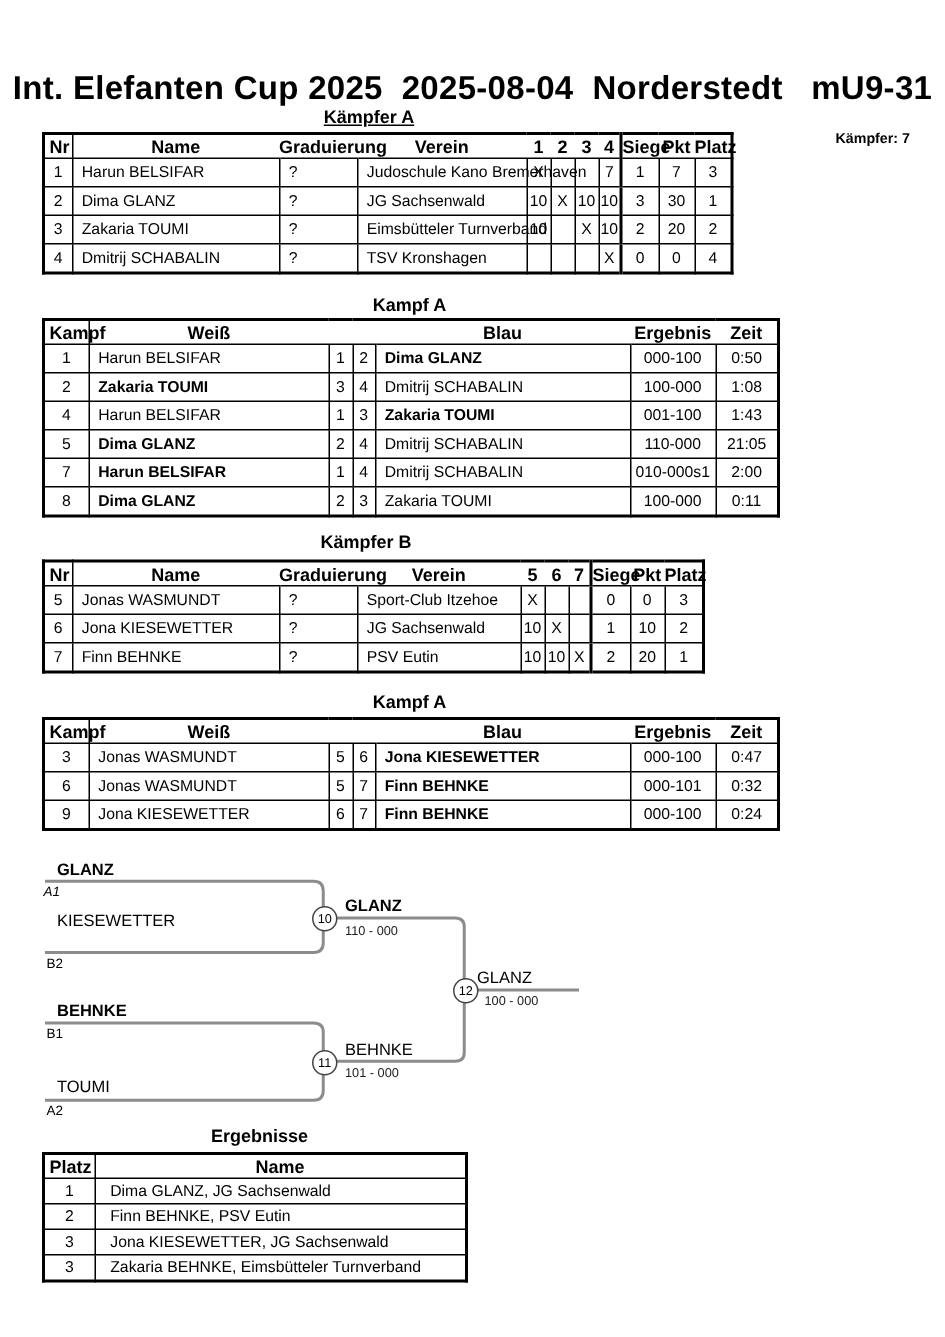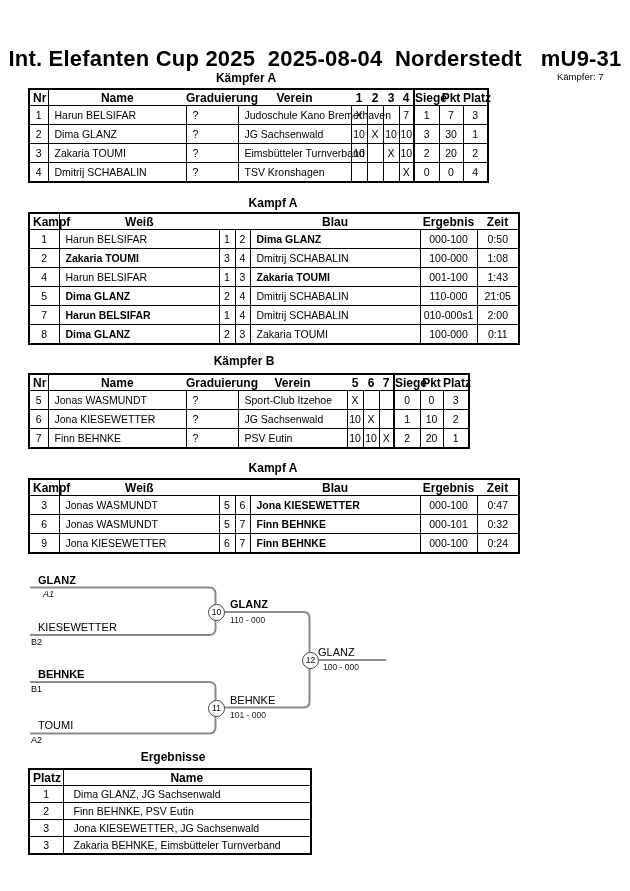--- a/index.html
+++ b/index.html
@@ -45,22 +45,22 @@
   .bk-circle{
     width:15px;height:15px;border:1px solid #444;border-radius:50%;
     background:#fff;font-size:8.5px;line-height:14px;text-align:center;z-index:3;
   }
   svg.bk-lines{position:absolute;left:0;top:570px;}
 </style>
 </head>
 <body>
 
 <div class="abs ctr page-title" style="left:315px;top:46px;">Int. Elefanten Cup 2025  2025-08-04  Norderstedt   mU9-31</div>
-<div class="abs ctr sec-label" style="left:246px;top:71px;">Kämpfer A</div>
-<div class="abs small-note" style="left:557px;top:71px;">Kämpfer: 7</div>
+<div class="abs ctr sec-label" style="left:246px;top:71px;text-decoration:underline;">Kämpfer A</div>
+<div class="abs small-note" style="left:557px;top:87px;font-weight:bold;">Kämpfer: 7</div>
 
 <table class="abs tbl t1" style="left:28px;top:88px;width:459px;">
   <colgroup>
     <col style="width:19px">
       <col style="width:138px">
       <col style="width:52px">
       <col style="width:113px">
     <col style="width:16px">
       <col style="width:16px">
       <col style="width:16px">
@@ -344,22 +344,22 @@
 <svg class="bk-lines" width="400" height="175" viewBox="0 0 400 175">
   <g fill="none" stroke="#8c8c8c" stroke-width="2">
     <path d="M30,17.5 H209 Q215.5,17.5 215.5,24 V58.5 Q215.5,65 209,65 H30"></path>
     <path d="M30,112 H209 Q215.5,112 215.5,118 V157 Q215.5,163.5 209,163.5 H30"></path>
     <path d="M215.5,42 H303.5 Q309.5,42 309.5,48 V131.5 Q309.5,137.5 303.5,137.5 H215.5"></path>
     <path d="M309.5,90 H386"></path>
   </g>
 </svg>
 
 <div class="abs bk-name bold" style="left:38px;top:574px;">GLANZ</div>
-<div class="abs bk-seed" style="left:43px;top:589px;font-style:italic;">A1</div>
-<div class="abs bk-name" style="left:38px;top:621px;">KIESEWETTER</div>
+<div class="abs bk-seed" style="left:29px;top:589px;font-style:italic;">A1</div>
+<div class="abs bk-name" style="left:38px;top:608px;">KIESEWETTER</div>
 <div class="abs bk-seed" style="left:31px;top:637px;">B2</div>
 <div class="abs bk-name bold" style="left:38px;top:668px;">BEHNKE</div>
 <div class="abs bk-seed" style="left:31px;top:684px;text-align:center;">B1</div>
 <div class="abs bk-name" style="left:38px;top:719px;">TOUMI</div>
 <div class="abs bk-seed" style="left:31px;top:735px;">A2</div>
 
 <div class="abs bk-circle" style="left:208px;top:604px;">10</div>
 <div class="abs bk-name bold" style="left:230px;top:598px;">GLANZ</div>
 <div class="abs bk-score" style="left:230px;top:615px;">110 - 000</div>
 

